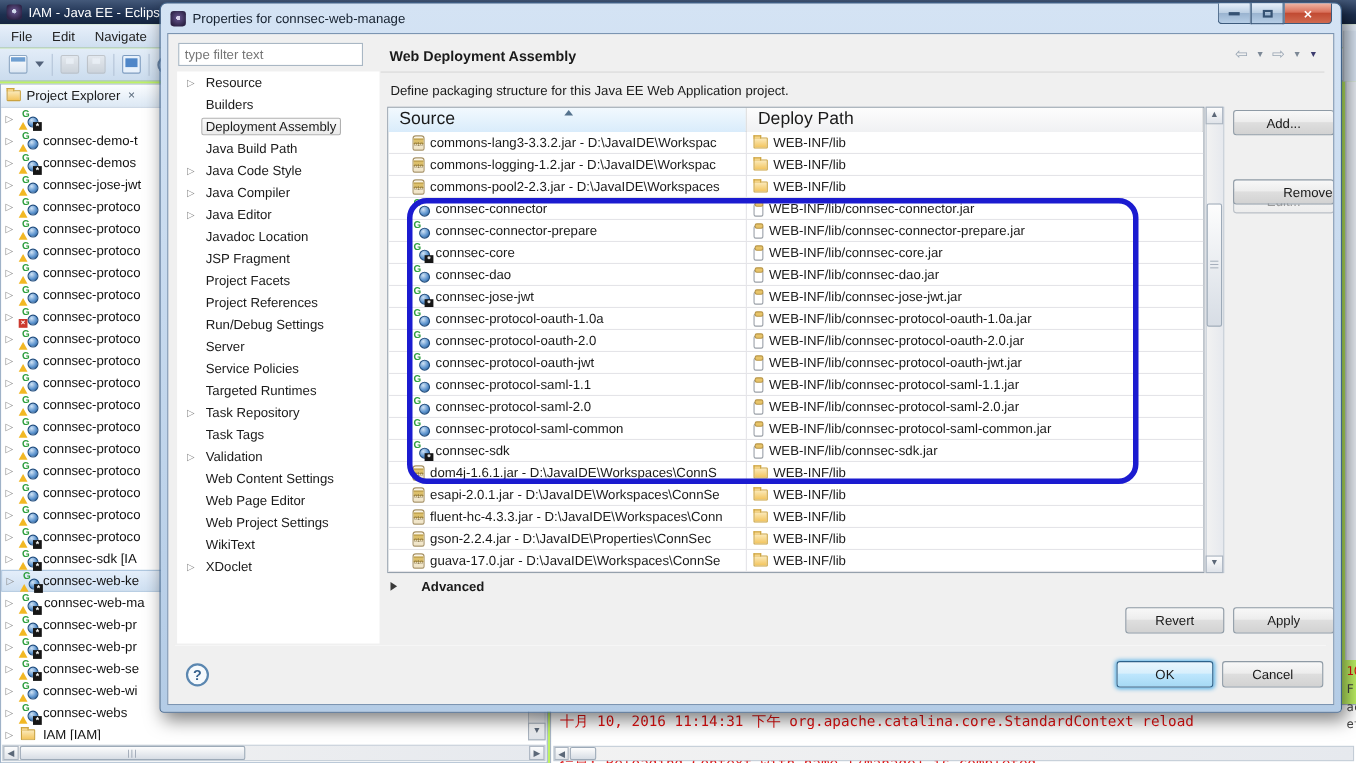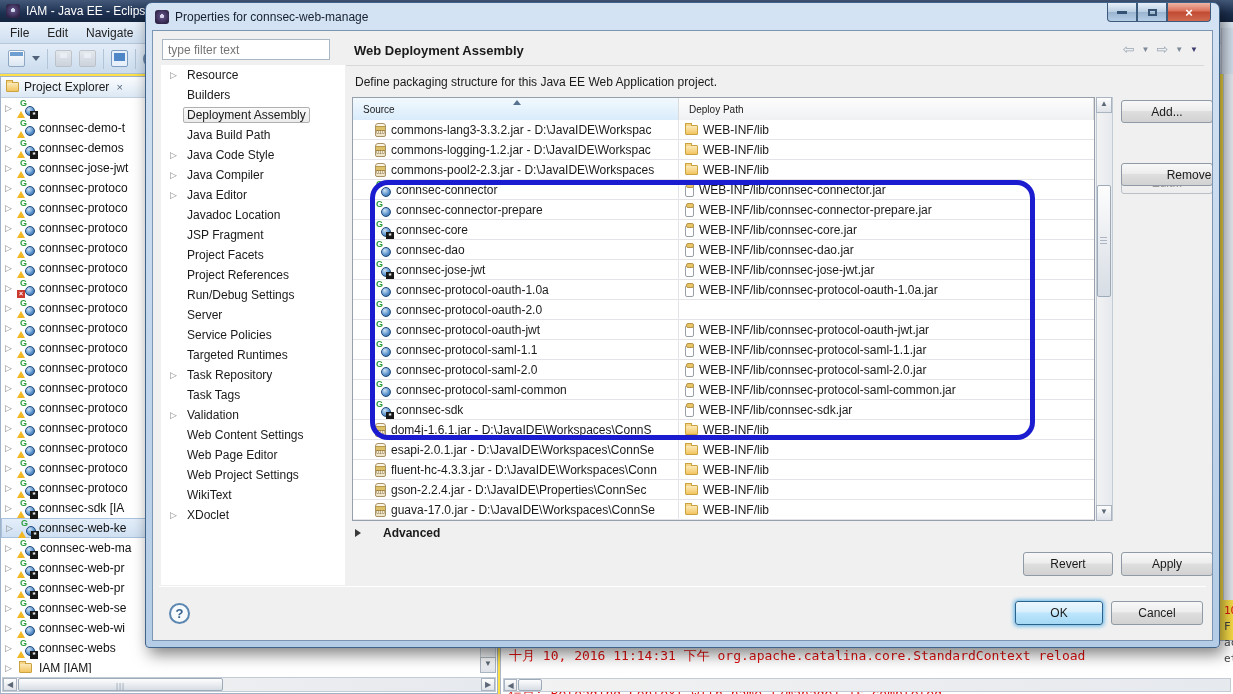--- a/index.html
+++ b/index.html
@@ -1,18 +1,18 @@
 <!DOCTYPE html>
 <html><head>
 <meta charset="utf-8">
 <style>
   * { margin:0; padding:0; box-sizing:border-box; }
   html,body { width:1233px; height:694px; overflow:hidden; }
   body { font-family:"Liberation Sans", sans-serif; font-size:12px; color:#1a1a1a; }
-  #screen { position:relative; width:1233px; height:694px; background:#fde047; overflow:hidden; }
+  #screen { position:relative; width:1233px; height:694px; background:#bef264; overflow:hidden; }
 
   
   .bg-titlebar { position:absolute; left:0; top:0; width:1233px; height:22px;
     background:linear-gradient(#44597a,#1d3050 60%,#152540); color:#fff;
     display:flex; align-items:center; padding-left:6px; gap:6px; font-size:12px; }
   .app-icon { width:14px; height:14px; border-radius:3px;
     background:radial-gradient(circle at 50% 45%, #cfd8ea 18%, #5a4a7e 20%, #2e2346 75%); }
   .bg-menubar { position:absolute; left:0; top:22px; width:1233px; height:22px;
     background:linear-gradient(#e8f0fa,#cfdff0); border-bottom:1px solid #b6c7da;
     display:flex; align-items:center; gap:18px; padding-left:10px; color:#222; }
@@ -99,21 +99,21 @@
   .sidebar { position:absolute; left:8px; top:34px; width:184px; height:520px; background:#fff; overflow:hidden; }
   .srow { height:20px; display:flex; align-items:center; padding-left:26px; position:relative; white-space:nowrap; color:#1a1a1a; }
   .srow .twist { position:absolute; left:9px; }
   .srow.selected span.lbl { border:1px solid #b0b0b0; border-radius:2px; background:linear-gradient(#fafafa,#ebebeb); padding:0 3px; margin-left:-4px; }
 
   .desc { position:absolute; left:202px; top:44px; font-size:12px; color:#1a1a1a; }
 
   .grid { position:absolute; left:199px; top:66px; width:743px; height:424px; background:#fff; border:1px solid #95a0ac; overflow:hidden; }
   .ghead { position:absolute; left:0; top:0; right:0; height:22px; border-bottom:1px solid #c5ccd4; }
   .ghead .hc { position:absolute; top:0; height:22px; display:flex; align-items:center; padding-left:10px;
-    background:linear-gradient(#fdfdfd,#f0f1f3); border-right:1px solid #dcdcdc; font-size:10px; color:#1a1a1a; }
+    background:linear-gradient(#fdfdfd,#f0f1f3); border-right:1px solid #dcdcdc; font-size:16px; color:#1a1a1a; }
   .ghead .hc.sorted { background:linear-gradient(#f2f9fe,#d9ecfb); }
   .sort-up { position:absolute; left:160px; top:2px; width:0; height:0;
     border-left:4px solid transparent; border-right:4px solid transparent; border-bottom:5px solid #55738e; }
   .gbody { position:absolute; left:0; top:22px; right:0; bottom:0; }
   .grow { height:20px; display:flex; border-bottom:1px solid #e4e4e8; }
   .cell { display:flex; align-items:center; gap:5px; white-space:nowrap; overflow:hidden; font-size:12px; }
   .cell.src { width:326px; padding-left:22px; border-right:1px solid #e4e4e8; }
   .cell.dep { flex:1; padding-left:6px; }
   .icn-jar { width:11px; height:14px; background:linear-gradient(#fbf6e8,#efe3c4); border:1px solid #a79266; border-radius:3px 3px 2px 2px; }
   .icn-jar::before { content:""; position:absolute; top:2px; left:0; right:0; height:3px; background:#ddc06a; border-top:1px solid #b89a4a; border-bottom:1px solid #b89a4a; }
@@ -701,20 +701,24 @@
               </div>
             </div>
             <div class="grow">
               <div class="cell src">
                 <span class="icn icn-project">
                   <span class="g">G</span>
                   <span class="sphere"></span>
                 </span>
                 <span>connsec-protocol-oauth-2.0</span>
               </div>
+              <div class="cell dep">
+                <span class="icn icn-jarw"></span>
+                <span>WEB-INF/lib/connsec-protocol-oauth-2.0.jar</span>
+              </div>
             </div>
             <div class="grow">
               <div class="cell src">
                 <span class="icn icn-project">
                   <span class="g">G</span>
                   <span class="sphere"></span>
                 </span>
                 <span>connsec-protocol-oauth-jwt</span>
               </div>
               <div class="cell dep">

